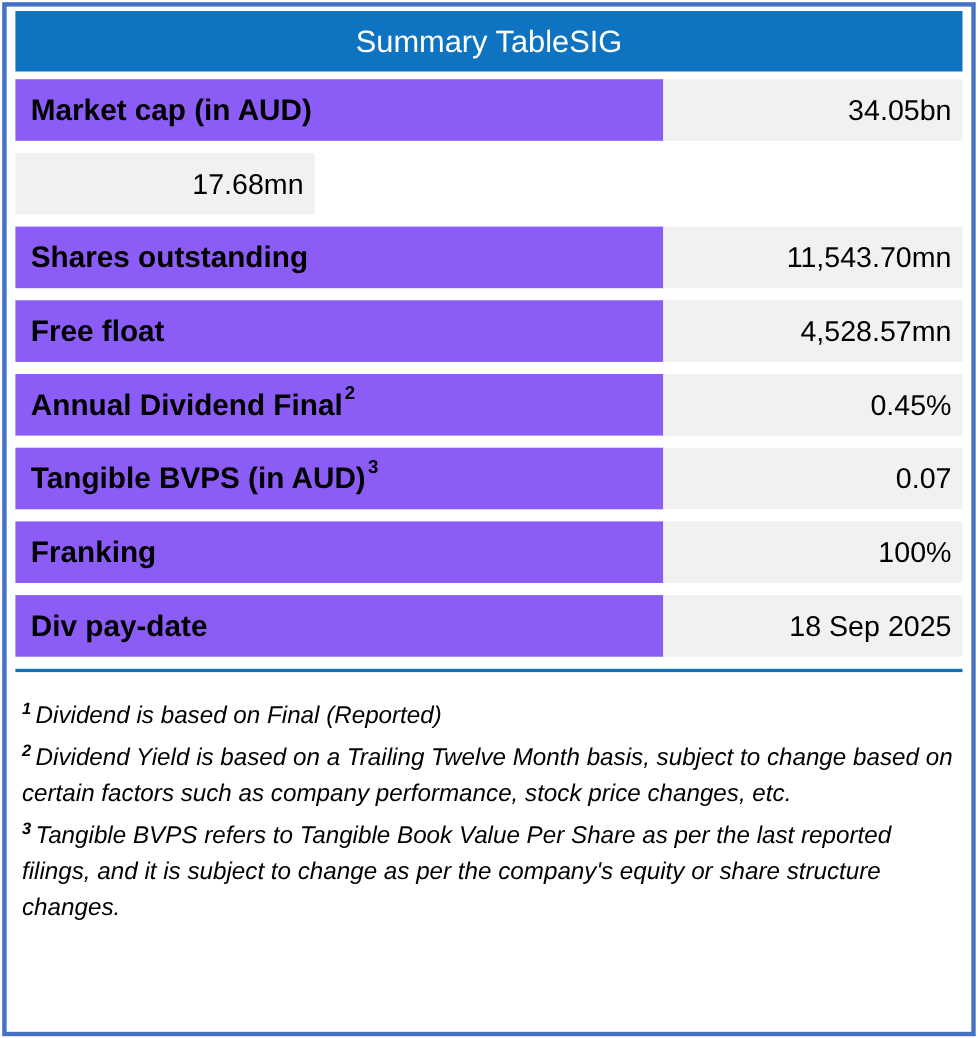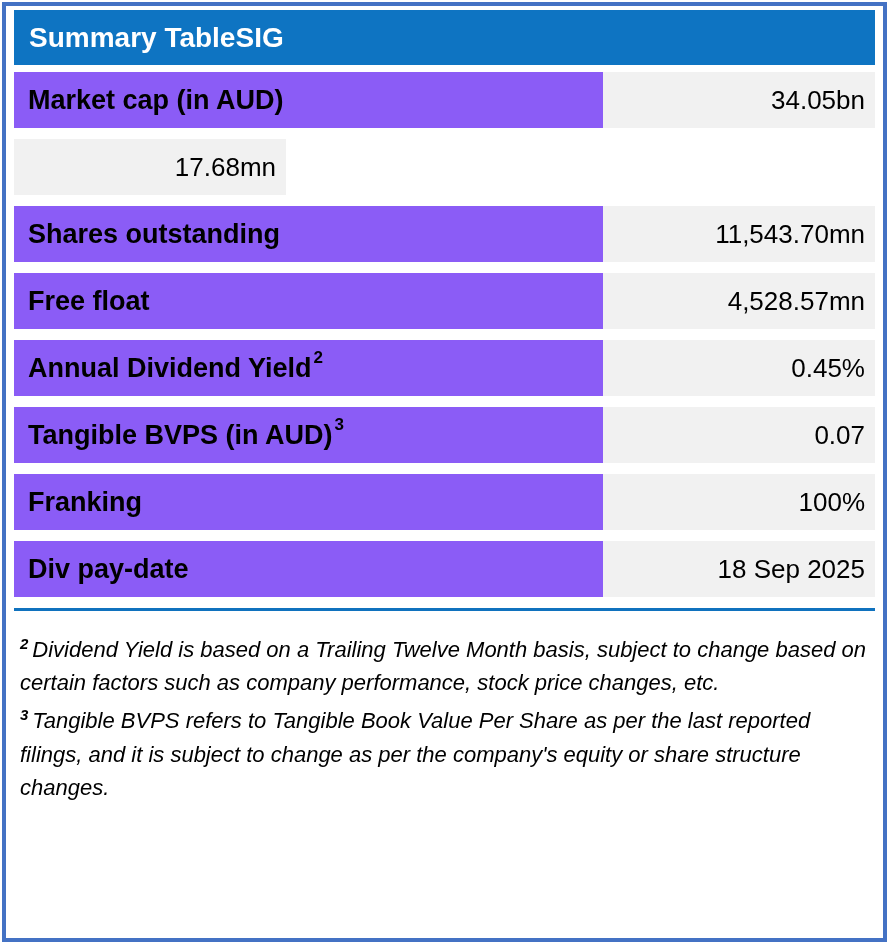--- a/index.html
+++ b/index.html
@@ -19,24 +19,24 @@
     background: #ffffff;
     padding: 4px 8px 0 8px;
     overflow: hidden;
   }
   .table-header {
     height: 55px;
     background: #0E74C2;
     color: #ffffff;
     display: flex;
     align-items: center;
-    justify-content: flex-start;
+    justify-content: center;
     padding: 0 15px;
     font-size: 28px;
-    font-weight: bold;
+    font-weight: normal;
     margin-bottom: 7px;
   }
   .row {
     display: flex;
     height: 56px;
     margin-bottom: 11px;
   }
   .row:last-of-type { margin-bottom: 0; }
   .row-label {
     flex: 1;
@@ -120,21 +120,21 @@
       <div class="row-label">
           <span>Free float</span>
           <span class="row-sup"></span>
         </div>
       <div class="row-value">4,528.57mn</div>
     </div>
 
 
     <div class="row">
       <div class="row-label">
-          <span>Annual Dividend Yield</span>
+          <span>Annual Dividend Final</span>
           <span class="row-sup">2</span>
         </div>
       <div class="row-value">0.45%</div>
     </div>
 
     <div class="row">
       <div class="row-label">
           <span>Tangible BVPS (in AUD)</span>
           <span class="row-sup">3</span>
         </div>
@@ -154,18 +154,19 @@
       <div class="row-label">
           <span>Div pay-date</span>
           <span class="row-sup"></span>
         </div>
       <div class="row-value">18 Sep 2025</div>
     </div>
 
     <div class="bottom-rule"></div>
 
     <div class="footnotes">
+      <p class="footnote"><span class="fn-sup">1</span><span>Dividend is based on Final (Reported)</span></p>
       <p class="footnote"><span class="fn-sup">2</span><span>Dividend Yield is based on a Trailing Twelve Month basis, subject to change based on certain factors such as company performance, stock price changes, etc.</span></p>
       <p class="footnote"><span class="fn-sup">3</span><span>Tangible BVPS refers to Tangible Book Value Per Share as per the last reported filings, and it is subject to change as per the company's equity or share structure changes.</span></p>
     </div>
 
   </div>
 </div>
 
 </body></html>

